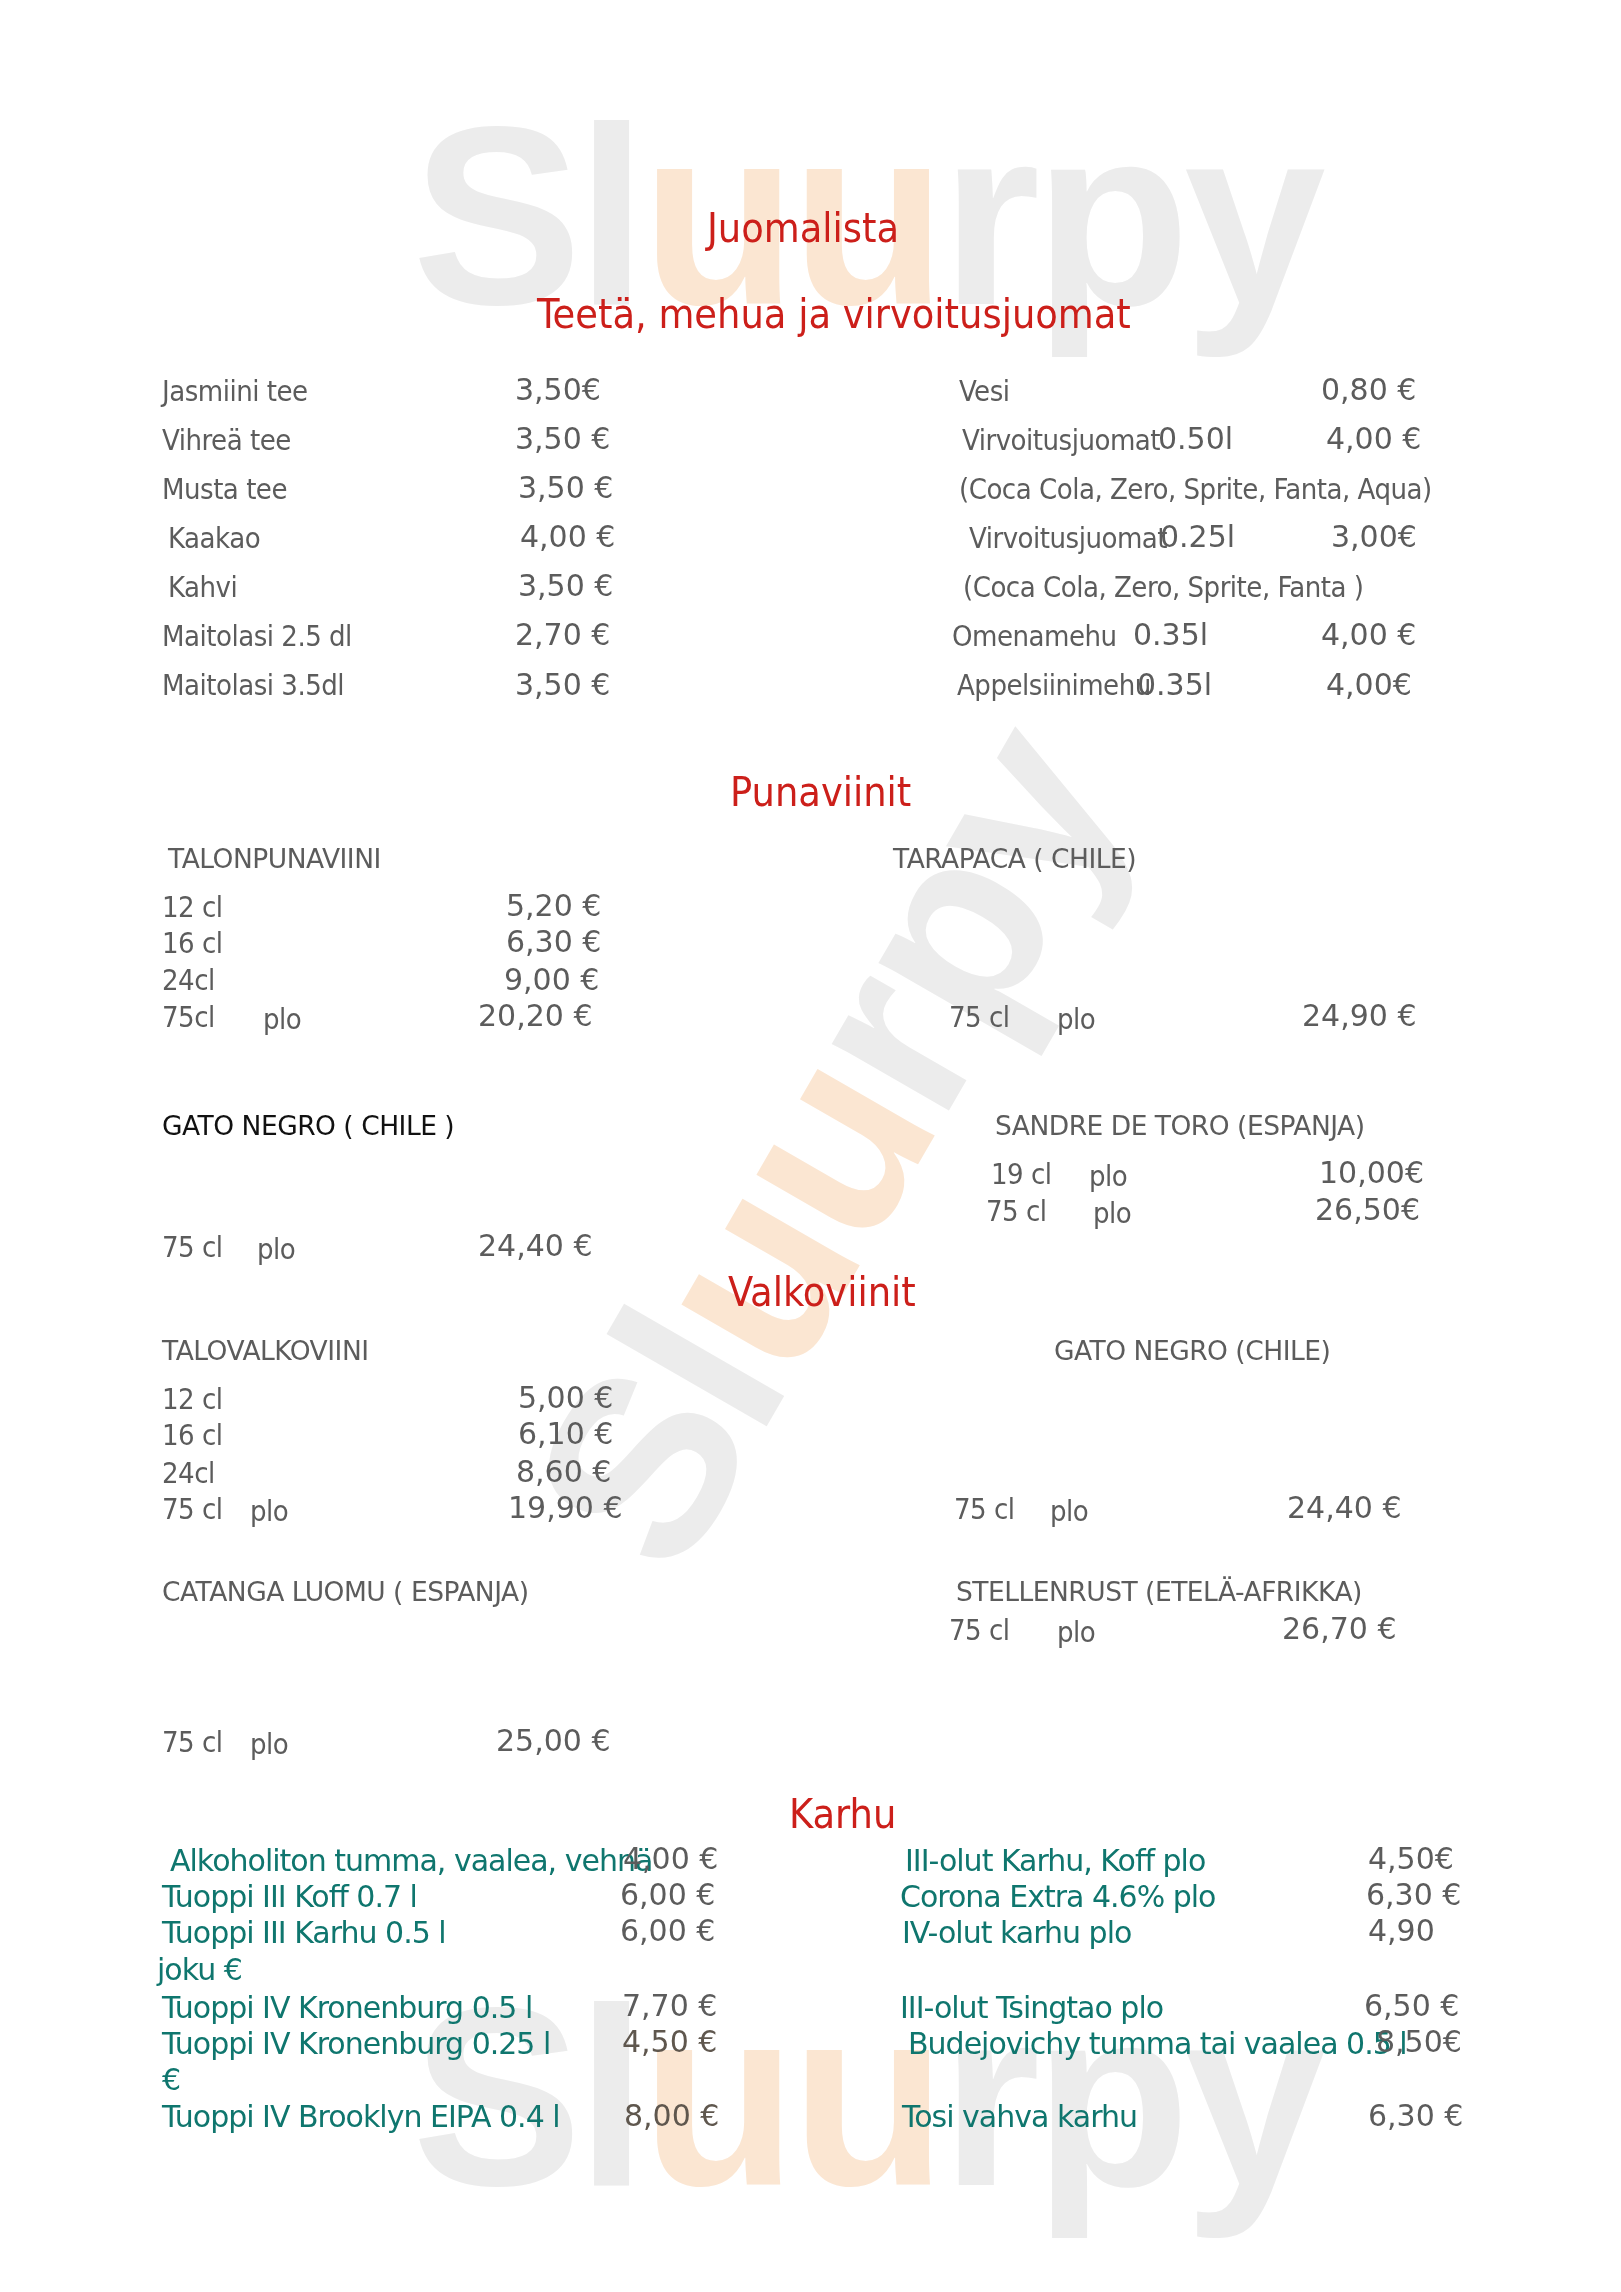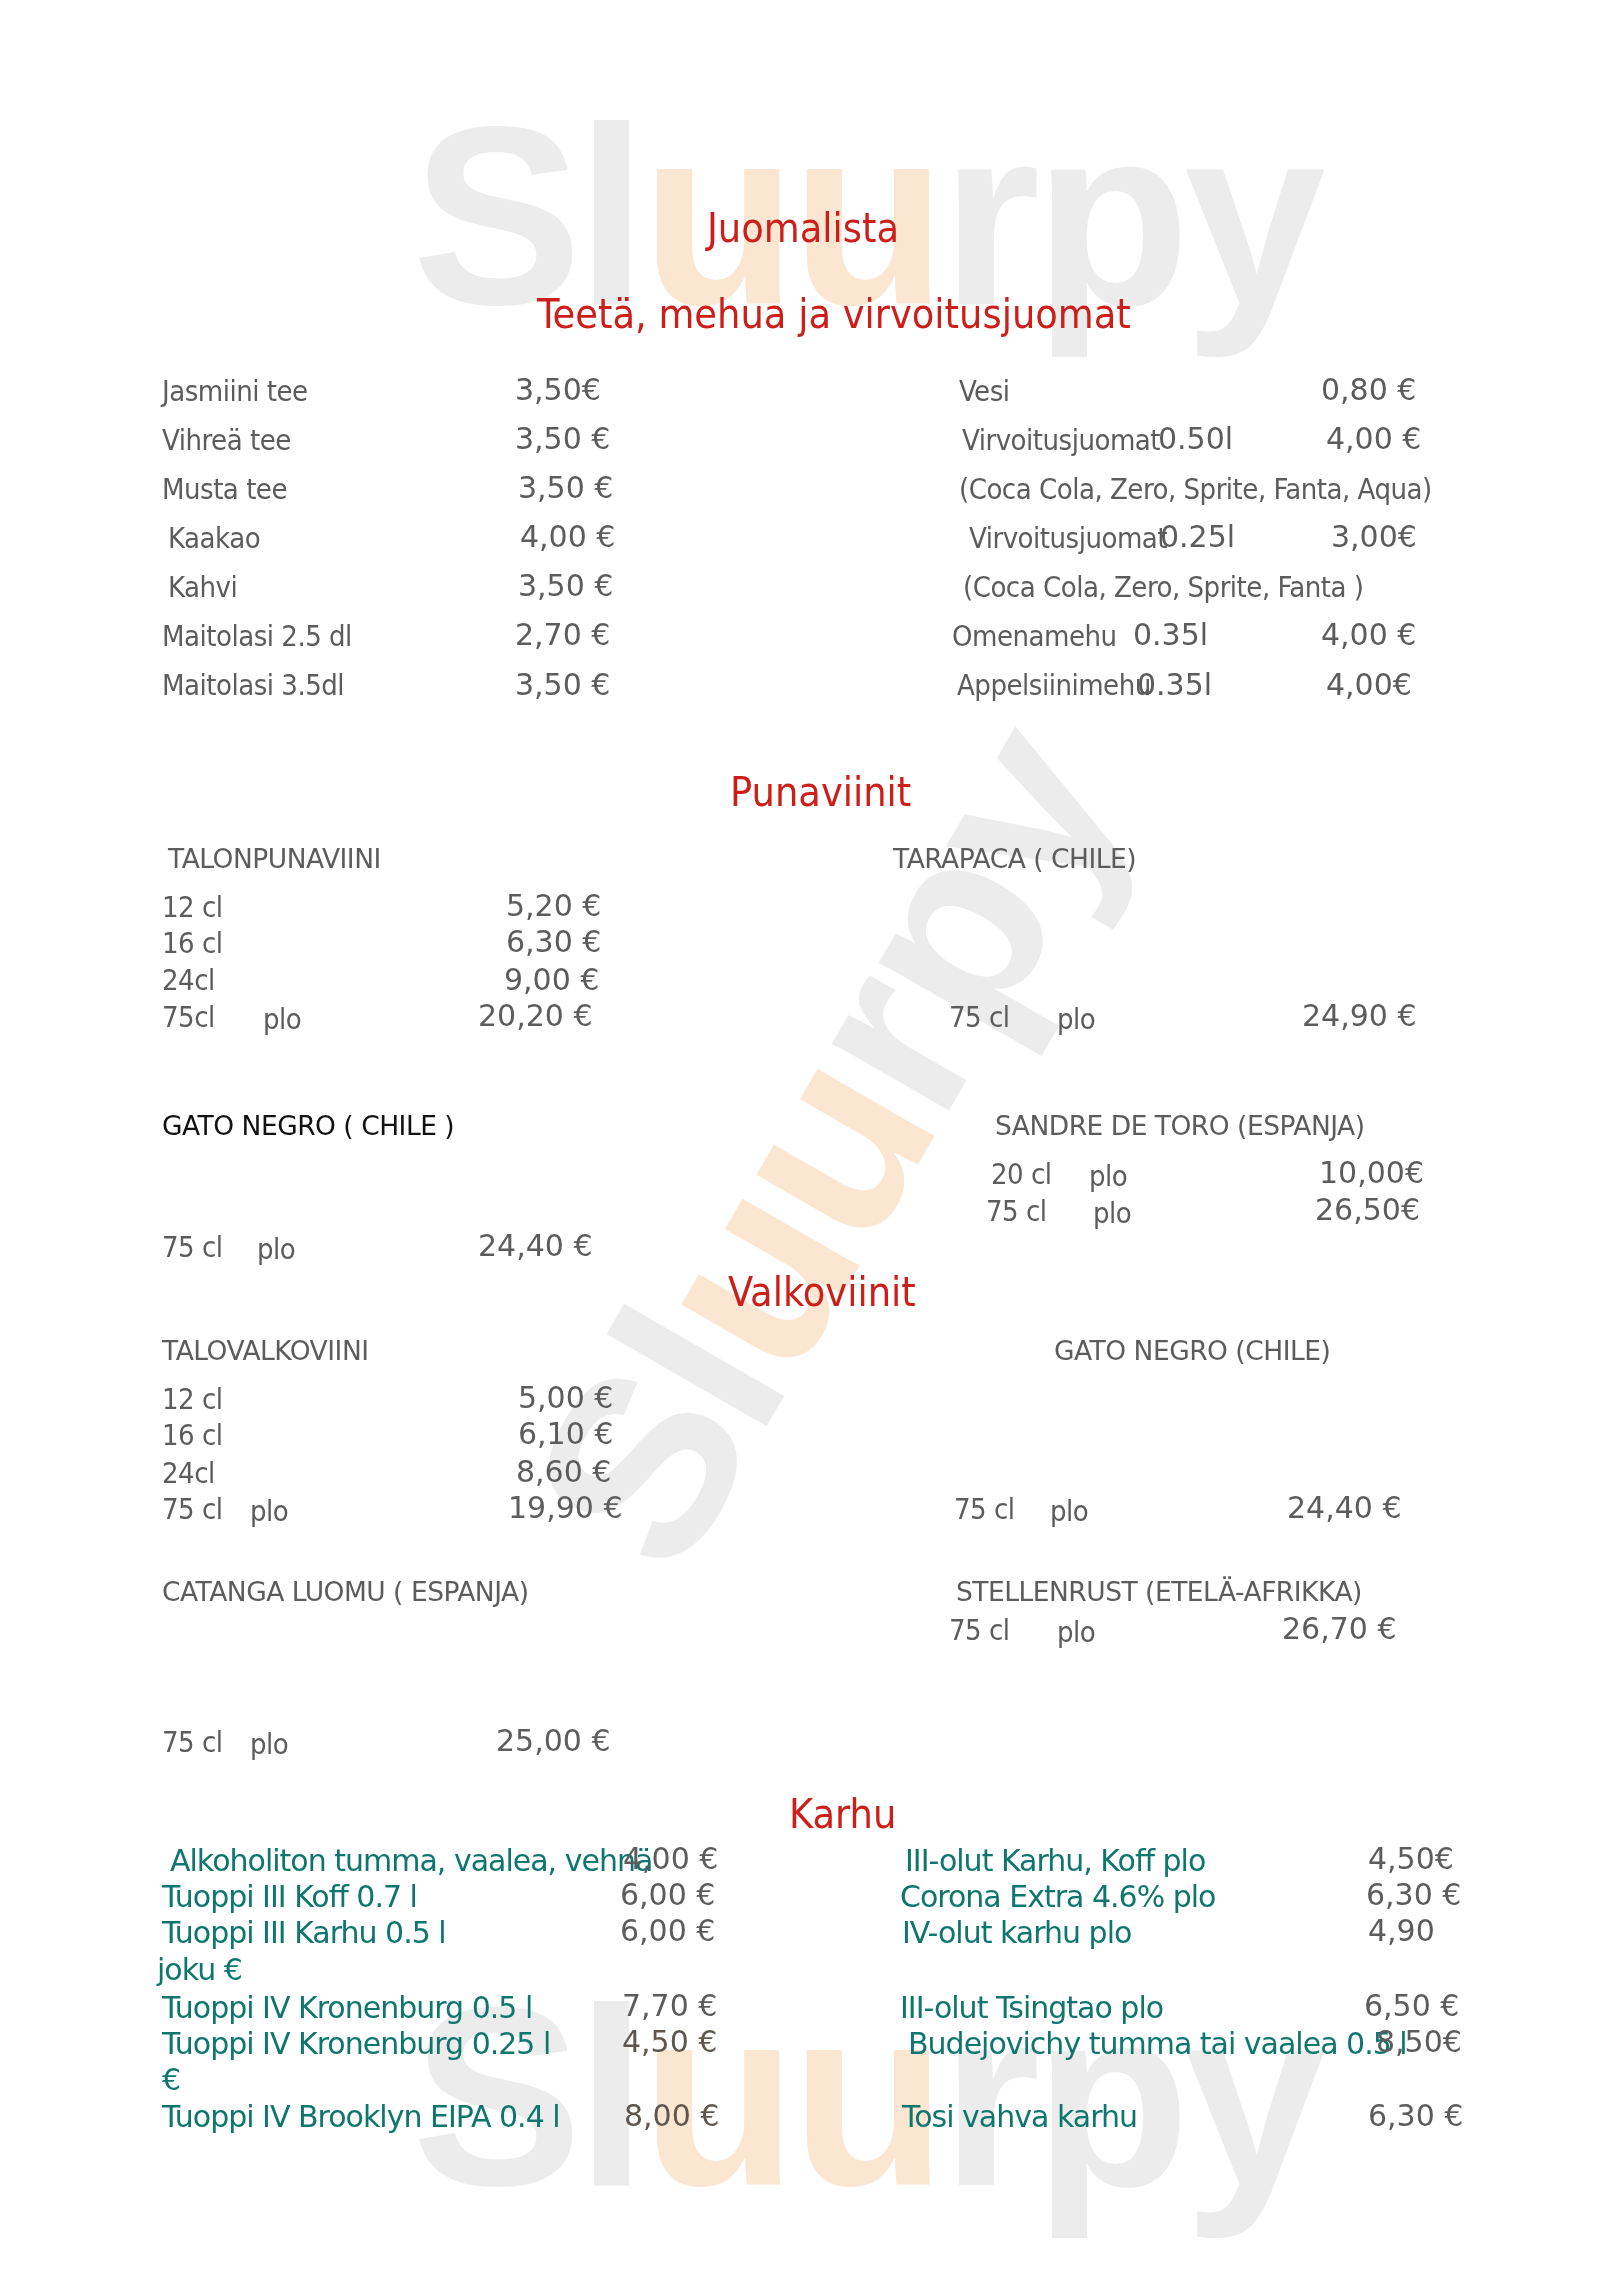--- a/index.html
+++ b/index.html
@@ -114,21 +114,21 @@
 
   <div>
     <div class="abs caps dark" style="left:154px; top:1110px;">GATO NEGRO ( CHILE )</div>
     <div class="abs item" style="left:154px; top:1230px;">75 cl</div>
     <div class="abs item" style="left:249px; top:1232px;">plo</div>
     <div class="abs price" style="left:470px; top:1228px;">24,40 €</div>
   </div>
 
   <div>
     <div class="abs caps" style="left:987px; top:1110px;">SANDRE DE TORO (ESPANJA)</div>
-    <div class="abs item" style="left:983px; top:1157px;">20 cl</div>
+    <div class="abs item" style="left:983px; top:1157px;">19 cl</div>
     <div class="abs item" style="left:1081px; top:1159px;">plo</div>
     <div class="abs price" style="left:1311px; top:1155px;">10,00€</div>
     <div class="abs item" style="left:978px; top:1194px;">75 cl</div>
     <div class="abs item" style="left:1085px; top:1196px;">plo</div>
     <div class="abs price" style="left:1307px; top:1192px;">26,50€</div>
   </div>
 
   <div class="abs title t-sec" style="left:720px; top:1268px;">Valkoviinit</div>
 
   <div>

